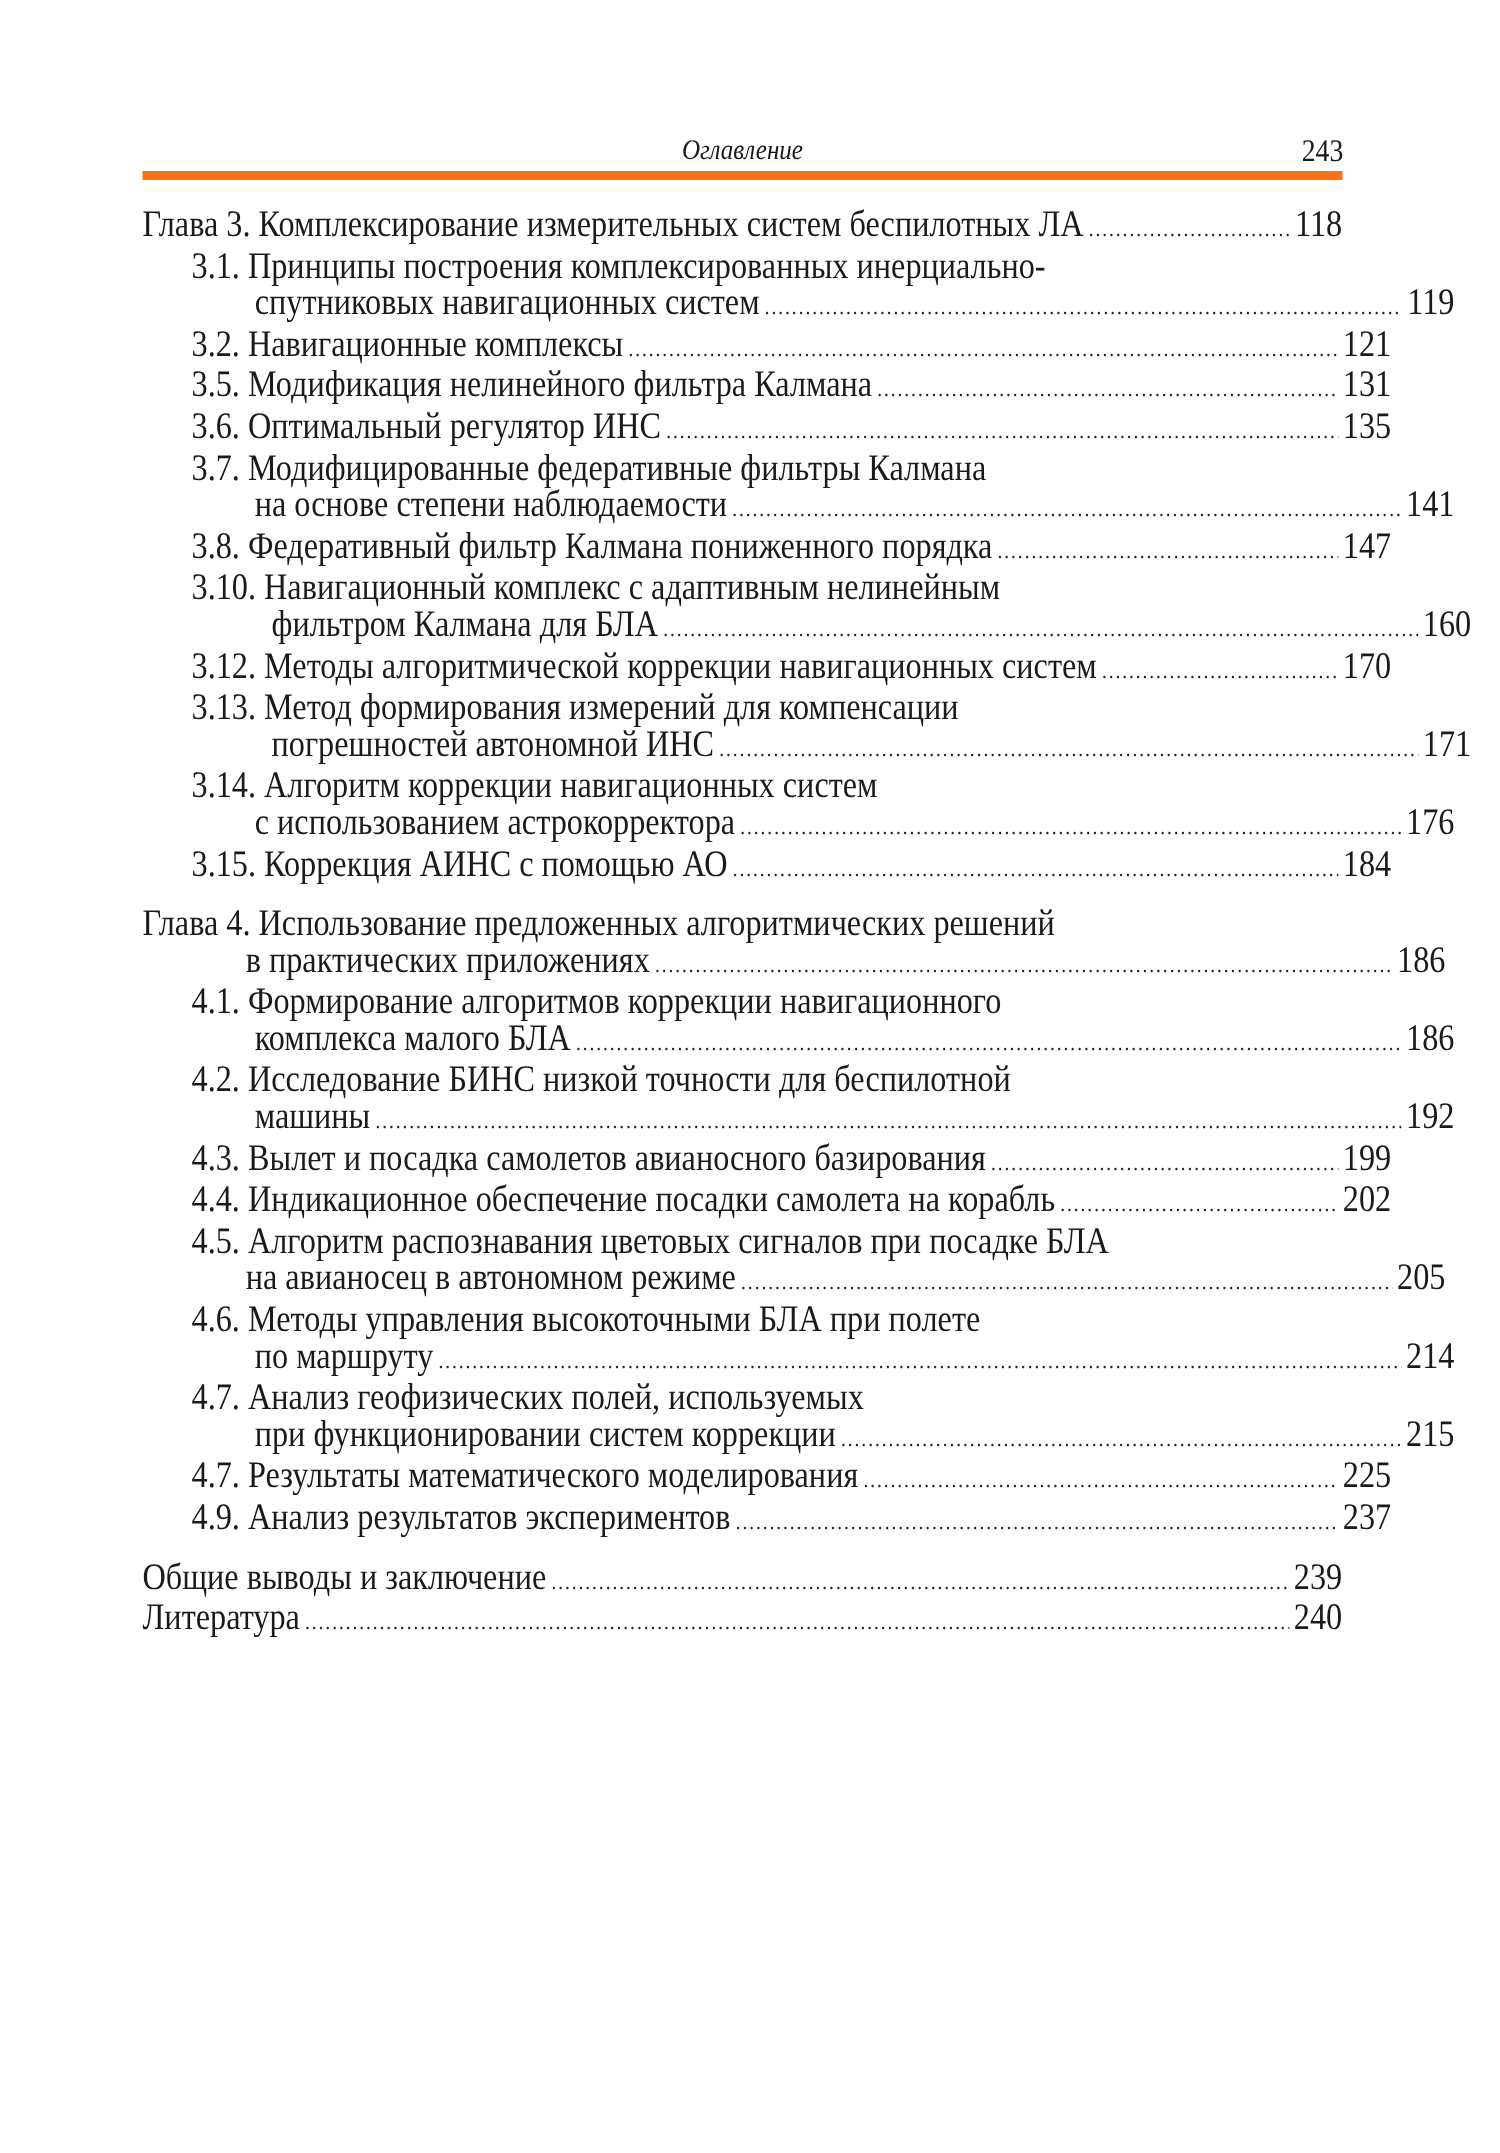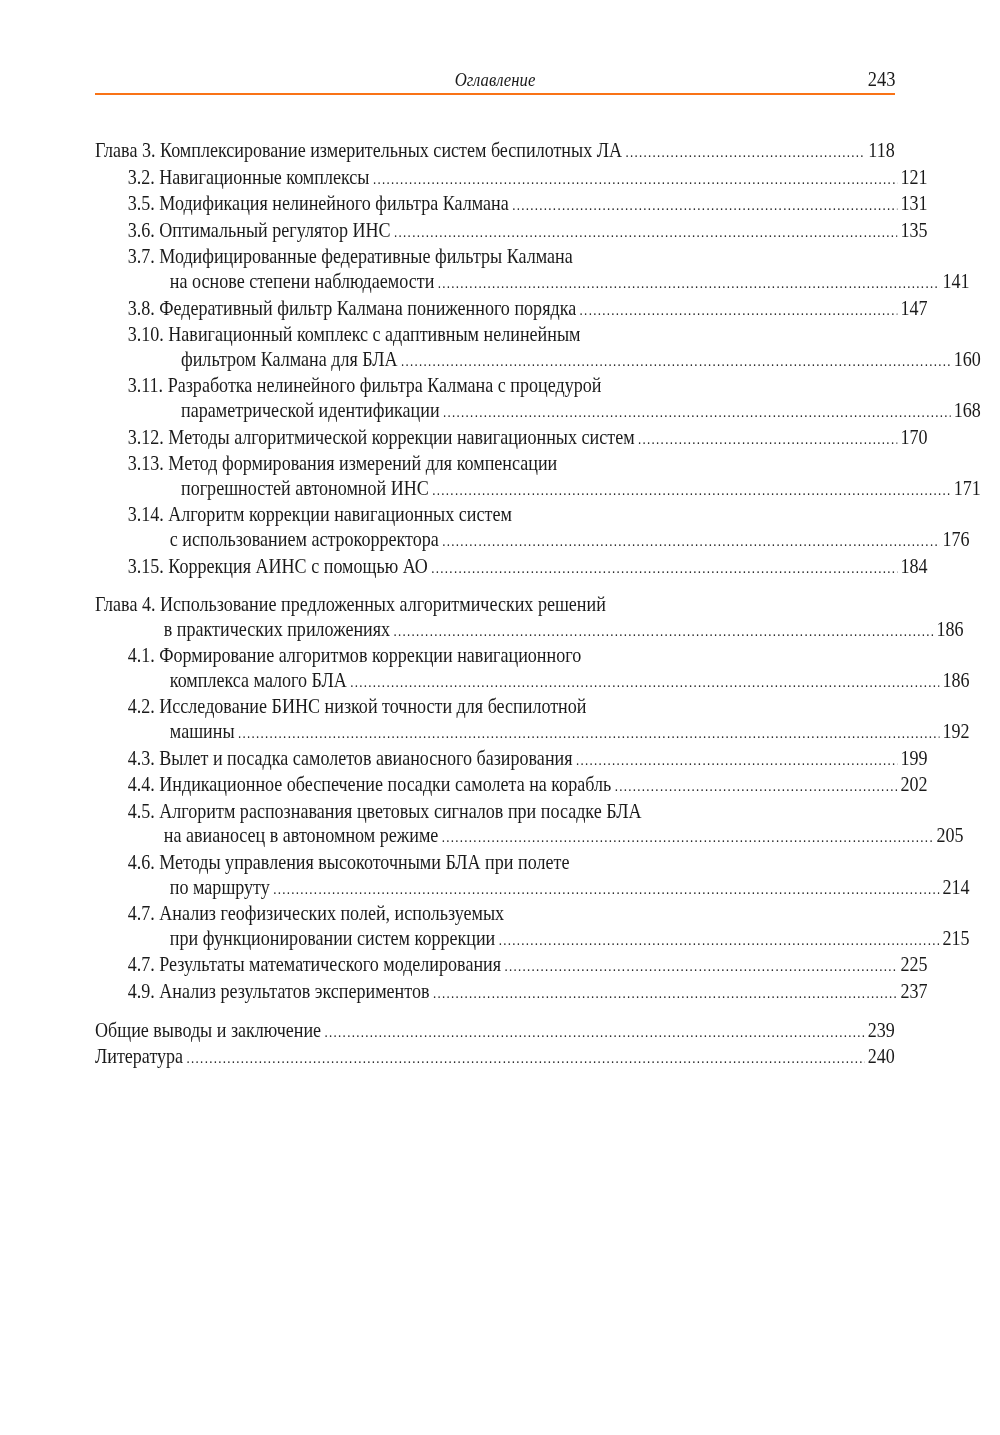--- a/index.html
+++ b/index.html
@@ -4,33 +4,33 @@
   <style>
     html, body { margin: 0; padding: 0; }
     body {
       width: 1000px; height: 1435px; background: #ffffff;
       color: #1a1a1a;
       font-family: "Liberation Serif", "DejaVu Serif", serif;
       position: relative; overflow: hidden;
     }
     .page { position: absolute; left: 95px; top: 0; width: 800px; }
     .header {
-      position: absolute; top: 67px; left: 0; width: 800px; height: 26px;
-      border-bottom: 2px solid #f97316;
+      position: absolute; top: 88px; left: 0; width: 800px; height: 26px;
+      border-bottom: 6px solid #f97316;
     }
     .header-title {
       position: absolute; left: 0; right: 0; text-align: center; top: 2px;
       font-style: italic; font-size: 19px; transform: scaleX(0.88);
     }
     .header-page {
       position: absolute; right: 0; top: 0; font-size: 21px;
       transform: scaleX(0.88); transform-origin: right center;
     }
     .toc { position: absolute; top: 138px; left: 0; width: 800px; }
-    .entry { position: relative; font-size: 21px; line-height: 24.6px; }
+    .entry { position: relative; font-size: 25px; line-height: 24.6px; }
     .line {
       display: flex; align-items: baseline; white-space: nowrap;
       transform: scaleX(0.86); transform-origin: left center; width: 930px;
     }
     .num { flex: none; }
     .title { flex: none; }
     .dots {
       flex: 1 1 auto; overflow: hidden; margin: 0 4px; letter-spacing: 1.5px;
       font-size: 15px; color: #222;
     }
@@ -59,20 +59,28 @@
   <div class="toc">
 
     <div class="entry lvl1">
       <div class="line">
         <span class="title">Глава 3. Комплексирование измерительных систем беспилотных ЛА</span>
         <span class="dots"></span>
         <span class="pg">118</span>
       </div>
     </div>
 
+    <div class="entry lvl2 cont-sec">
+      <div class="line"><span class="num">3.1.</span>&nbsp;<span class="title">Принципы построения комплексированных инерциально-</span></div>
+      <div class="line second">
+          <span class="title">спутниковых навигационных систем</span>
+          <span class="dots"></span>
+          <span class="pg">119</span>
+        </div>
+    </div>
 
     <div class="entry lvl2">
       <div class="line"><span class="num">3.2.</span>&nbsp;<span class="title">Навигационные комплексы</span><span class="dots"></span><span class="pg">121</span></div>
     </div>
 
 
 
     <div class="entry lvl2">
       <div class="line"><span class="num">3.5.</span>&nbsp;<span class="title">Модификация нелинейного фильтра Калмана</span><span class="dots"></span><span class="pg">131</span></div>
     </div>
@@ -97,28 +105,20 @@
 
     <div class="entry lvl2 cont-sec2">
       <div class="line"><span class="num">3.10.</span>&nbsp;<span class="title">Навигационный комплекс с адаптивным нелинейным</span></div>
       <div class="line second">
           <span class="title">фильтром Калмана для БЛА</span>
           <span class="dots"></span>
           <span class="pg">160</span>
         </div>
     </div>
 
-    <div class="entry lvl2 cont-sec2">
-      <div class="line"><span class="num">3.11.</span>&nbsp;<span class="title">Разработка нелинейного фильтра Калмана с процедурой</span></div>
-      <div class="line second">
-          <span class="title">параметрической идентификации</span>
-          <span class="dots"></span>
-          <span class="pg">168</span>
-        </div>
-    </div>
 
     <div class="entry lvl2">
       <div class="line"><span class="num">3.12.</span>&nbsp;<span class="title">Методы алгоритмической коррекции навигационных систем</span><span class="dots"></span><span class="pg">170</span></div>
     </div>
 
     <div class="entry lvl2 cont-sec2">
       <div class="line"><span class="num">3.13.</span>&nbsp;<span class="title">Метод формирования измерений для компенсации</span></div>
       <div class="line second">
           <span class="title">погрешностей автономной ИНС</span>
           <span class="dots"></span>

